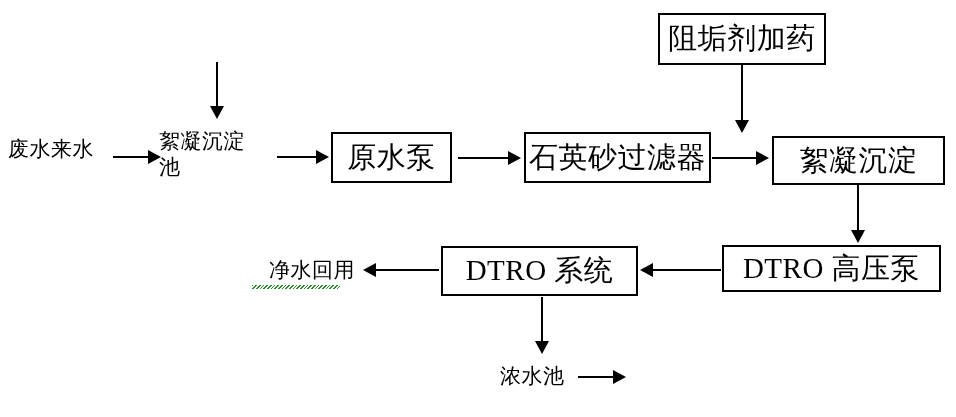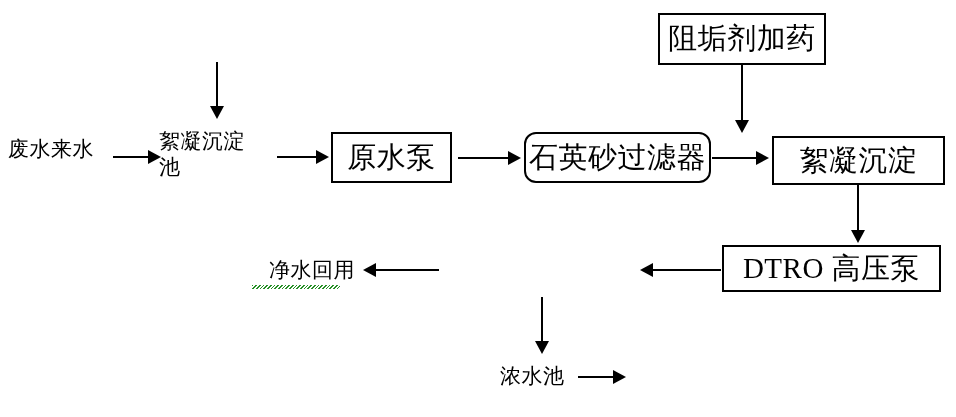--- a/index.html
+++ b/index.html
@@ -92,27 +92,28 @@
 
   <div class="node-box" style="left:658px; top:13px; width:168px; height:52px;">阻垢剂加药</div>
 
   <div class="node-text left" style="left:8px; top:136px; width:110px;">废水来水</div>
 
   <div class="node-text left" style="left:159px; top:128px; width:110px;">絮凝沉淀
 池</div>
 
   <div class="node-box" style="left:331px; top:132px; width:121px; height:51px;">原水泵</div>
 
-  <div class="node-box" style="left:524px; top:132px; width:187px; height:51px;border-radius:12px;">石英砂过滤器</div>
+  <div class="node-box" style="left:524px; top:132px; width:187px; height:51px;">石英砂过滤器</div>
 
   <div class="node-box" style="left:772px; top:136px; width:173px; height:49px;">絮凝沉淀</div>
 
   <div class="node-text left" style="left:252px; top:257px; width:110px;margin-left:17px;">净水回用</div>
   <div class="spell-underline" style="left:252px; top:285px; width:88px;"></div>
 
+  <div class="node-box" style="left:441px; top:246px; width:197px; height:50px;">DTRO 系统</div>
 
   <div class="node-box" style="left:722px; top:245px; width:219px; height:47px;">DTRO 高压泵</div>
 
   <div class="node-text left" style="left:500px; top:363px; width:86px;">浓水池</div>
 
 
   <div class="arrow-h" style="left:113px; top:156px; width:40px;"></div>
   <div class="head head-right" style="left:148px; top:150px;"></div>
 
   <div class="arrow-v" style="left:216px; top:62px; height:48px;"></div>

